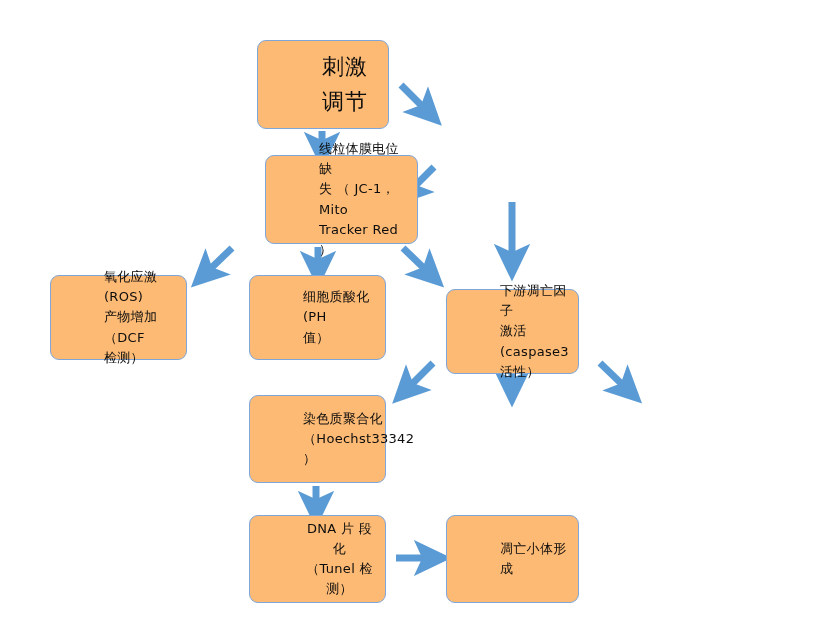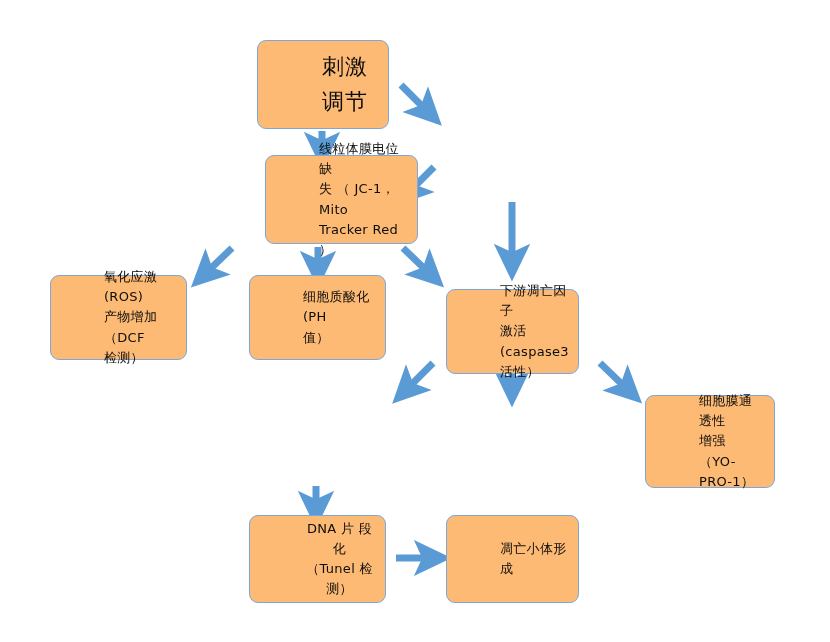--- a/index.html
+++ b/index.html
@@ -103,27 +103,27 @@
 产物增加（DCF
 检测）</span>
   </div>
 
   <div class="node" style="left:446px; top:289px; width:133px; height:85px;">
     <span class="txt">下游凋亡因子
 激活(caspase3
 活性）</span>
   </div>
 
+  <div class="node" style="left:249px; top:395px; width:137px; height:88px;">
+    <span class="txt">染色质聚合化
+（Hoechst33342
+）</span>
+  </div>
 
 
-  <div class="node" style="left:645px; top:395px; width:130px; height:93px;">
-    <span class="txt">细胞膜通透性
-增强
-（YO-PRO-1）</span>
-  </div>
 
   <div class="node" style="left:446px; top:515px; width:133px; height:88px;">
     <span class="txt">凋亡小体形成</span>
   </div>
 
   <div class="node center" style="left:249px; top:515px; width:137px; height:88px;">
     <span class="txt">DNA 片 段 化
 （Tunel 检测）</span>
   </div>
 

